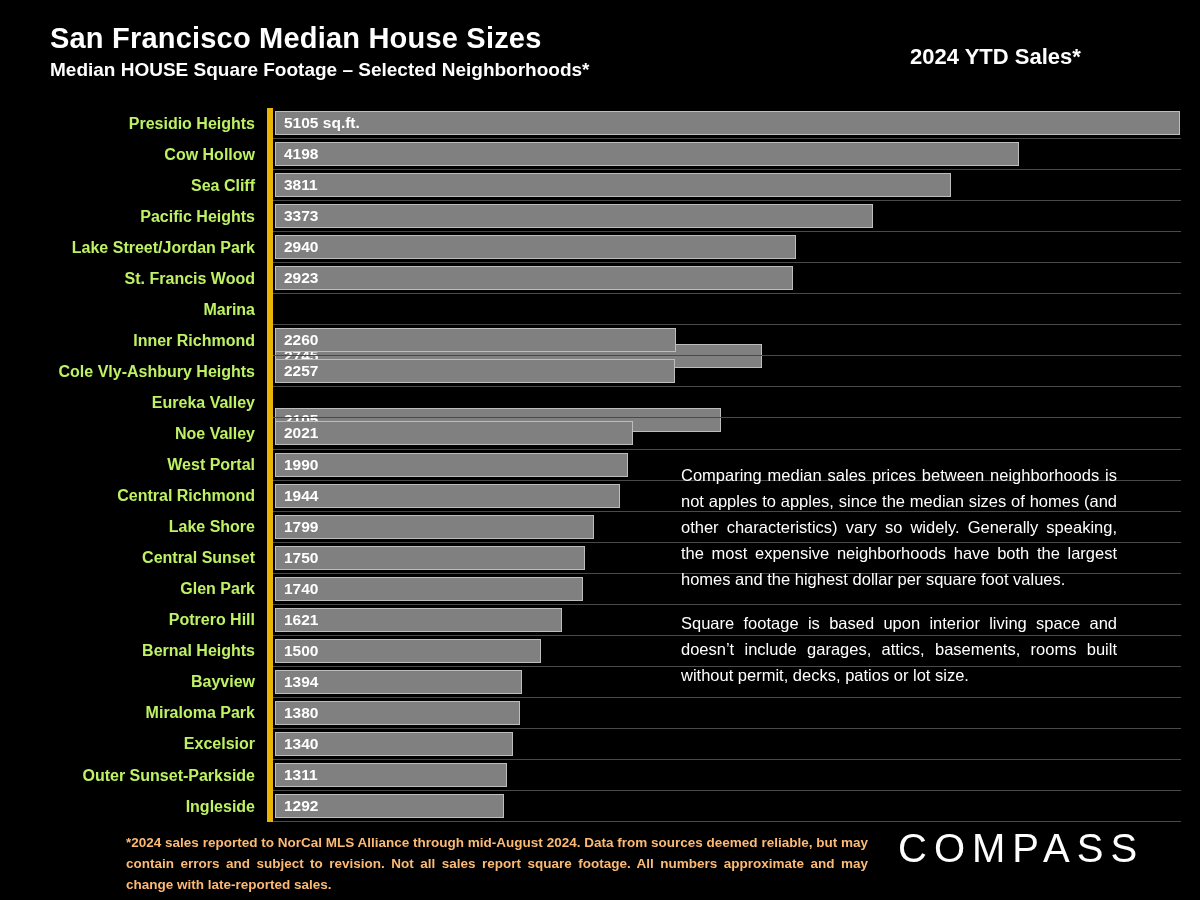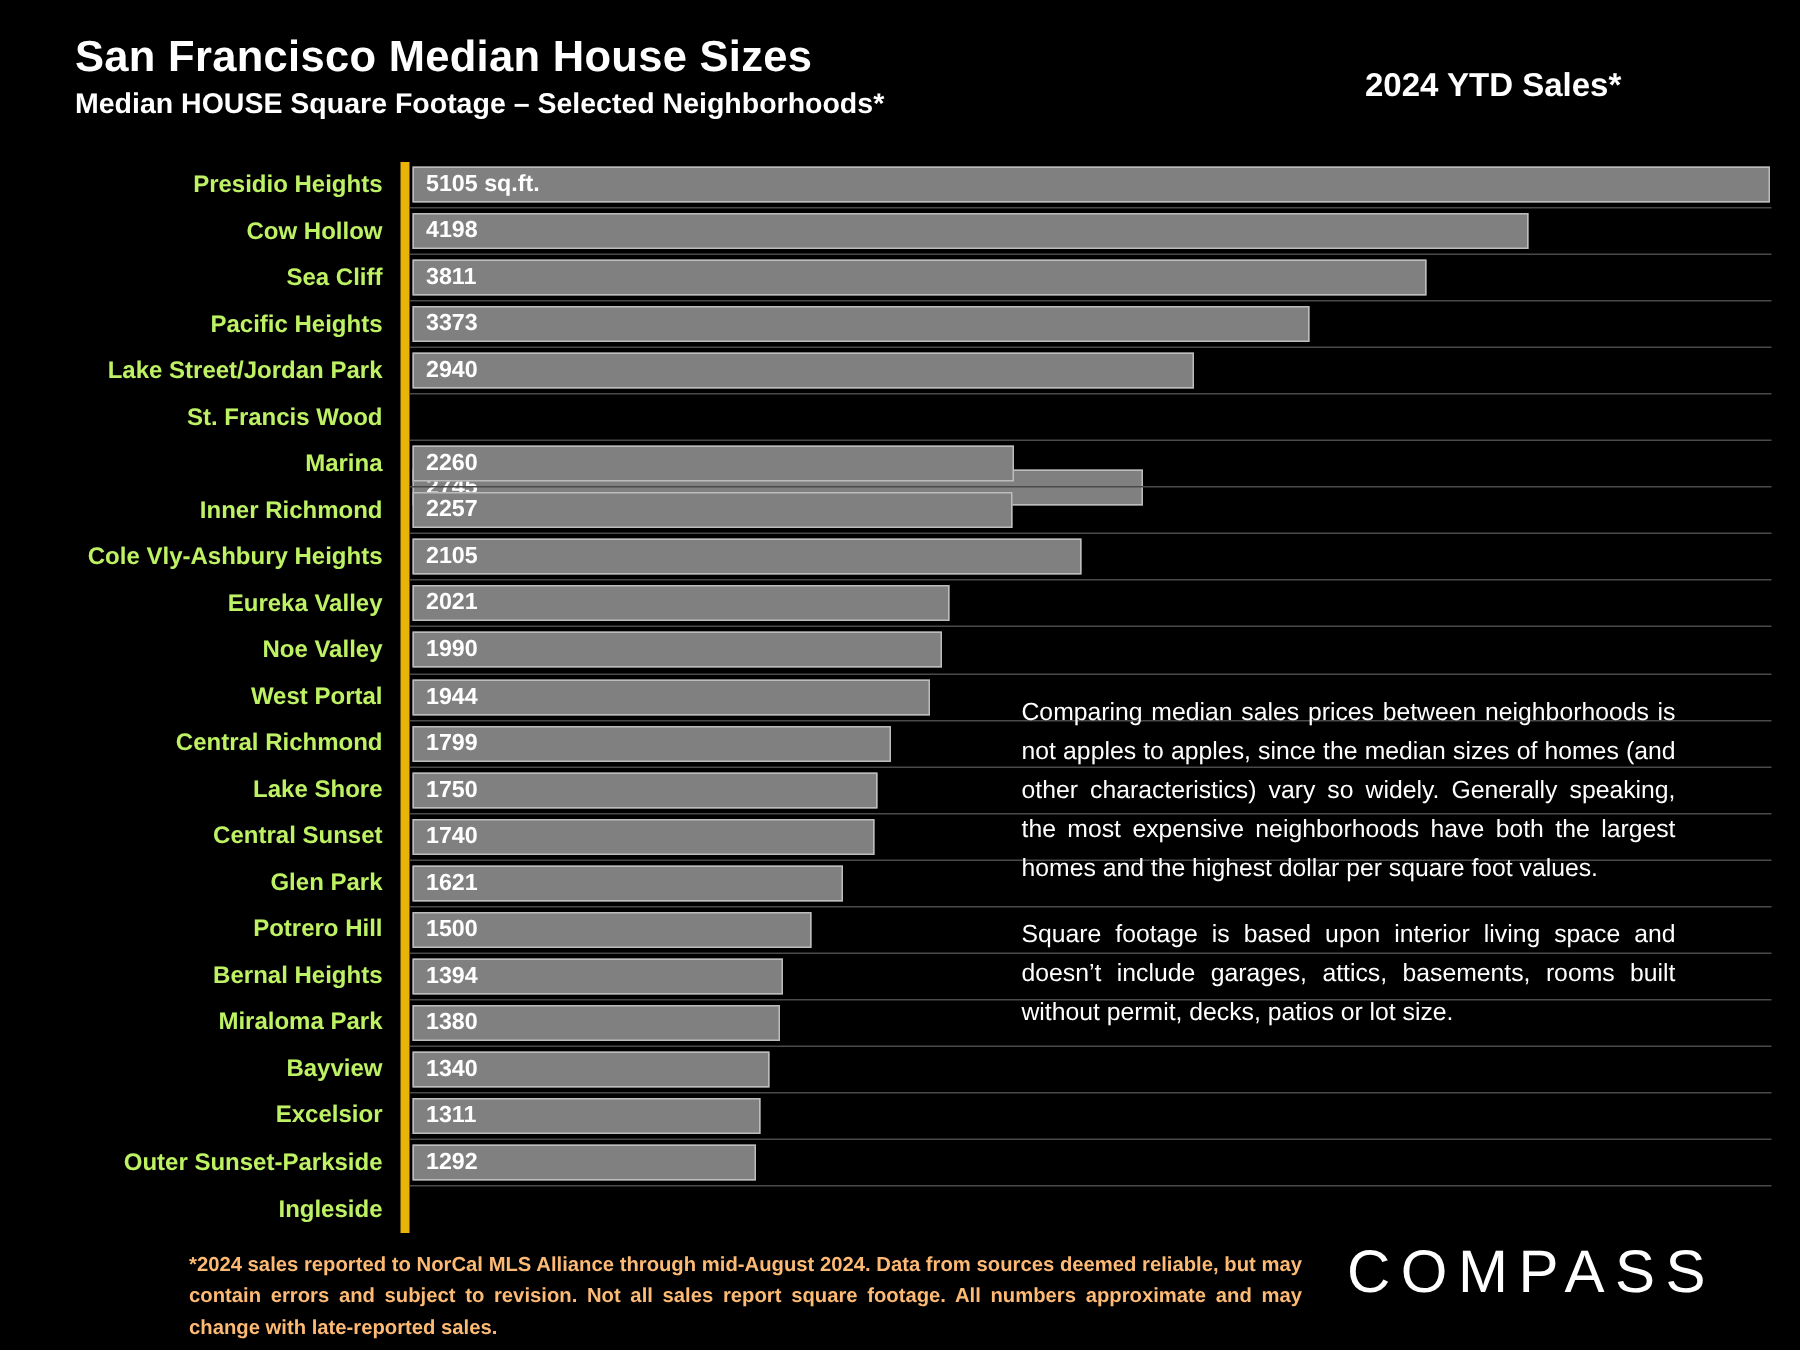--- a/index.html
+++ b/index.html
@@ -185,22 +185,22 @@
         <div class="label-cell">Cole Vly-Ashbury Heights</div>
         <div class="label-cell">Eureka Valley</div>
         <div class="label-cell">Noe Valley</div>
         <div class="label-cell">West Portal</div>
         <div class="label-cell">Central Richmond</div>
         <div class="label-cell">Lake Shore</div>
         <div class="label-cell">Central Sunset</div>
         <div class="label-cell">Glen Park</div>
         <div class="label-cell">Potrero Hill</div>
         <div class="label-cell">Bernal Heights</div>
+        <div class="label-cell">Bayview</div>
         <div class="label-cell">Miraloma Park</div>
-        <div class="label-cell">Bayview</div>
         <div class="label-cell">Excelsior</div>
         <div class="label-cell">Outer Sunset-Parkside</div>
         <div class="label-cell">Ingleside</div>
       </div>
     <div class="plot" id="plot">
         <div class="row">
           <div class="bar" style="width: 905px;">
             <span class="bar-value">5105 sq.ft.</span>
           </div>
           <div class="row-line"></div>
@@ -223,39 +223,45 @@
           </div>
           <div class="row-line"></div>
         </div>
         <div class="row">
           <div class="bar" style="width: 521.195px;">
             <span class="bar-value">2940</span>
           </div>
           <div class="row-line"></div>
         </div>
         <div class="row">
+          <div class="bar" style="width: 518.181px;">
+            <span class="bar-value">2923</span>
+          </div>
+          <div class="row-line"></div>
+        </div>
+        <div class="row">
           <div class="bar" style="width: 486.626px; margin-top: 47px;">
             <span class="bar-value">2745</span>
           </div>
           <div class="row-line"></div>
         </div>
         <div class="row">
           <div class="bar" style="width: 400.646px;">
             <span class="bar-value">2260</span>
           </div>
           <div class="row-line"></div>
         </div>
         <div class="row">
           <div class="bar" style="width: 400.115px;">
             <span class="bar-value">2257</span>
           </div>
           <div class="row-line"></div>
         </div>
         <div class="row">
-          <div class="bar" style="width: 446px;">
+          <div class="bar" style="width: 446px; margin-top: 18px;">
             <span class="bar-value">2105</span>
           </div>
           <div class="row-line"></div>
         </div>
         <div class="row">
           <div class="bar" style="width: 358.277px;">
             <span class="bar-value">2021</span>
           </div>
           <div class="row-line"></div>
         </div>

